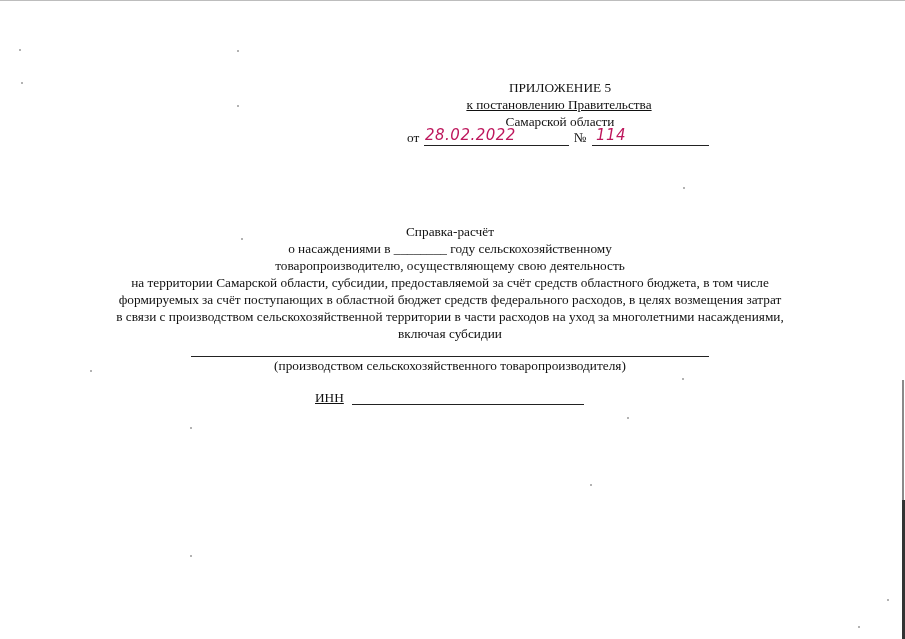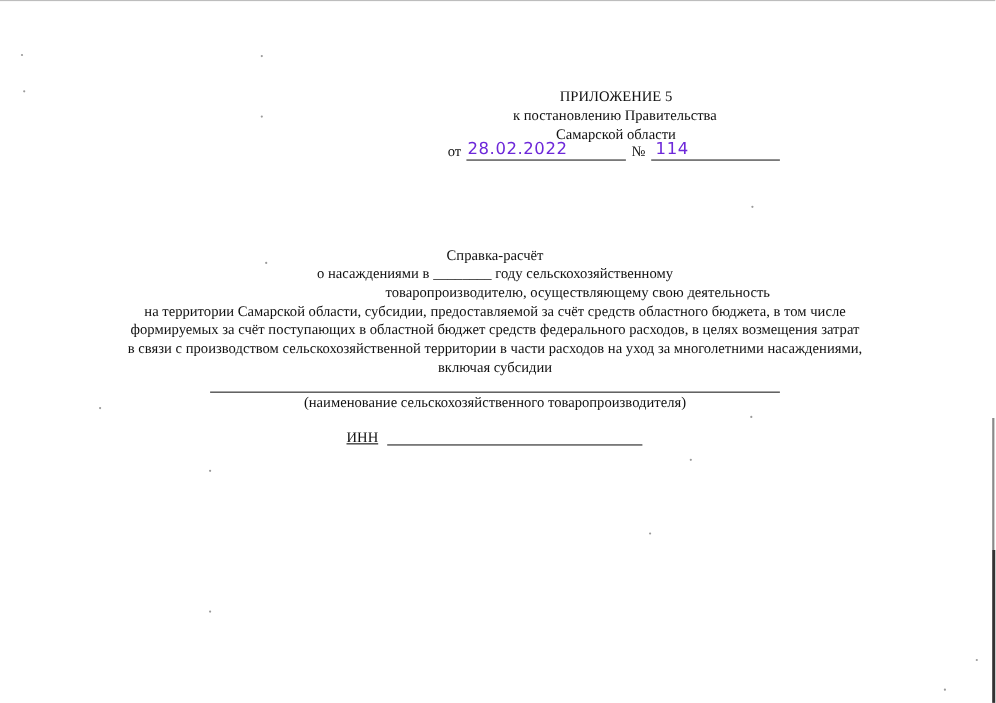--- a/index.html
+++ b/index.html
@@ -48,23 +48,24 @@
     .line {
       position: absolute;
       font-size: 13.3px;
       line-height: 16px;
       white-space: nowrap;
       text-align: center;
     }
     .appendix-block .line { text-align: center; }
     .handwritten {
       font-family: "DejaVu Sans", sans-serif;
+      font-style: italic;
       font-size: 15px;
       letter-spacing: 0.5px;
-      color: #6d28d9;
+      color: #be185d;
       position: absolute;
       bottom: 0px;
       white-space: nowrap;
     }
     .blank {
       position: absolute;
       height: 1px;
       background: #222222;
     }
   </style>
@@ -86,21 +87,21 @@
   <div class="speck" style="left:682px;top:378px;"></div>
   <div class="speck" style="left:190px;top:427px;"></div>
   <div class="speck" style="left:627px;top:417px;"></div>
   <div class="speck" style="left:590px;top:484px;"></div>
   <div class="speck" style="left:190px;top:555px;"></div>
   <div class="speck" style="left:887px;top:599px;"></div>
   <div class="speck" style="left:858px;top:626px;"></div>
 
   <div class="appendix-block">
     <div class="line" style="left:470px;top:80px;width:180px;">ПРИЛОЖЕНИЕ 5</div>
-    <div class="line" style="left:440px;top:97px;width:238px;">к постановлению Правительства</div>
+    <div class="line" style="left:440px;top:97px;width:238px;text-decoration:underline;">к постановлению Правительства</div>
     <div class="line" style="left:470px;top:114px;width:180px;">Самарской области</div>
 
     <div>
       <span class="line" style="left:407px;top:130px;">от</span>
       <div class="blank" style="left:424px;top:145px;width:145px;"></div>
       <span class="handwritten" style="left:425px;top:126px;">28.02.2022</span>
 
       <span class="line" style="left:574px;top:130px;">№</span>
       <div class="blank" style="left:592px;top:145px;width:117px;"></div>
       <span class="handwritten" style="left:596px;top:126px;">114</span>
@@ -109,27 +110,27 @@
 
   <div>
     <div class="line" style="left:360px;top:224px;width:180px;">Справка-расчёт</div>
 
     <div class="line" style="left:200px;top:241px;width:500px;">
       <span>о насаждениями в</span>
       <span>________</span>
       <span>году сельскохозяйственному</span>
     </div>
 
-    <div class="line" style="left:200px;top:258px;width:500px;text-align:right;">товаропроизводителю, осуществляющему свою деятельность</div>
+    <div class="line" style="left:200px;top:258px;width:500px;">товаропроизводителю, осуществляющему свою деятельность</div>
     <div class="line" style="left:60px;top:275px;width:780px;font-family:Liberation Serif, serif;">на территории Самарской области, субсидии, предоставляемой за счёт средств областного бюджета, в том числе</div>
     <div class="line" style="left:60px;top:292px;width:780px;">формируемых за счёт поступающих в областной бюджет средств федерального расходов, в целях возмещения затрат</div>
     <div class="line" style="left:60px;top:309px;width:780px;">в связи с производством сельскохозяйственной территории в части расходов на уход за многолетними насаждениями,</div>
     <div class="line" style="left:350px;top:326px;width:200px;">включая субсидии</div>
   </div>
 
   <div>
     <div class="blank" style="left:191px;top:356px;width:518px;"></div>
-    <div class="line" style="left:200px;top:358px;width:500px;">(наименование сельскохозяйственного товаропроизводителя)</div>
+    <div class="line" style="left:200px;top:358px;width:500px;">(производством сельскохозяйственного товаропроизводителя)</div>
 
     <span class="line" style="left:315px;top:390px;text-decoration:underline;">ИНН</span>
     <div class="blank" style="left:352px;top:404px;width:232px;"></div>
   </div>
 </div>
 
 </body></html>

